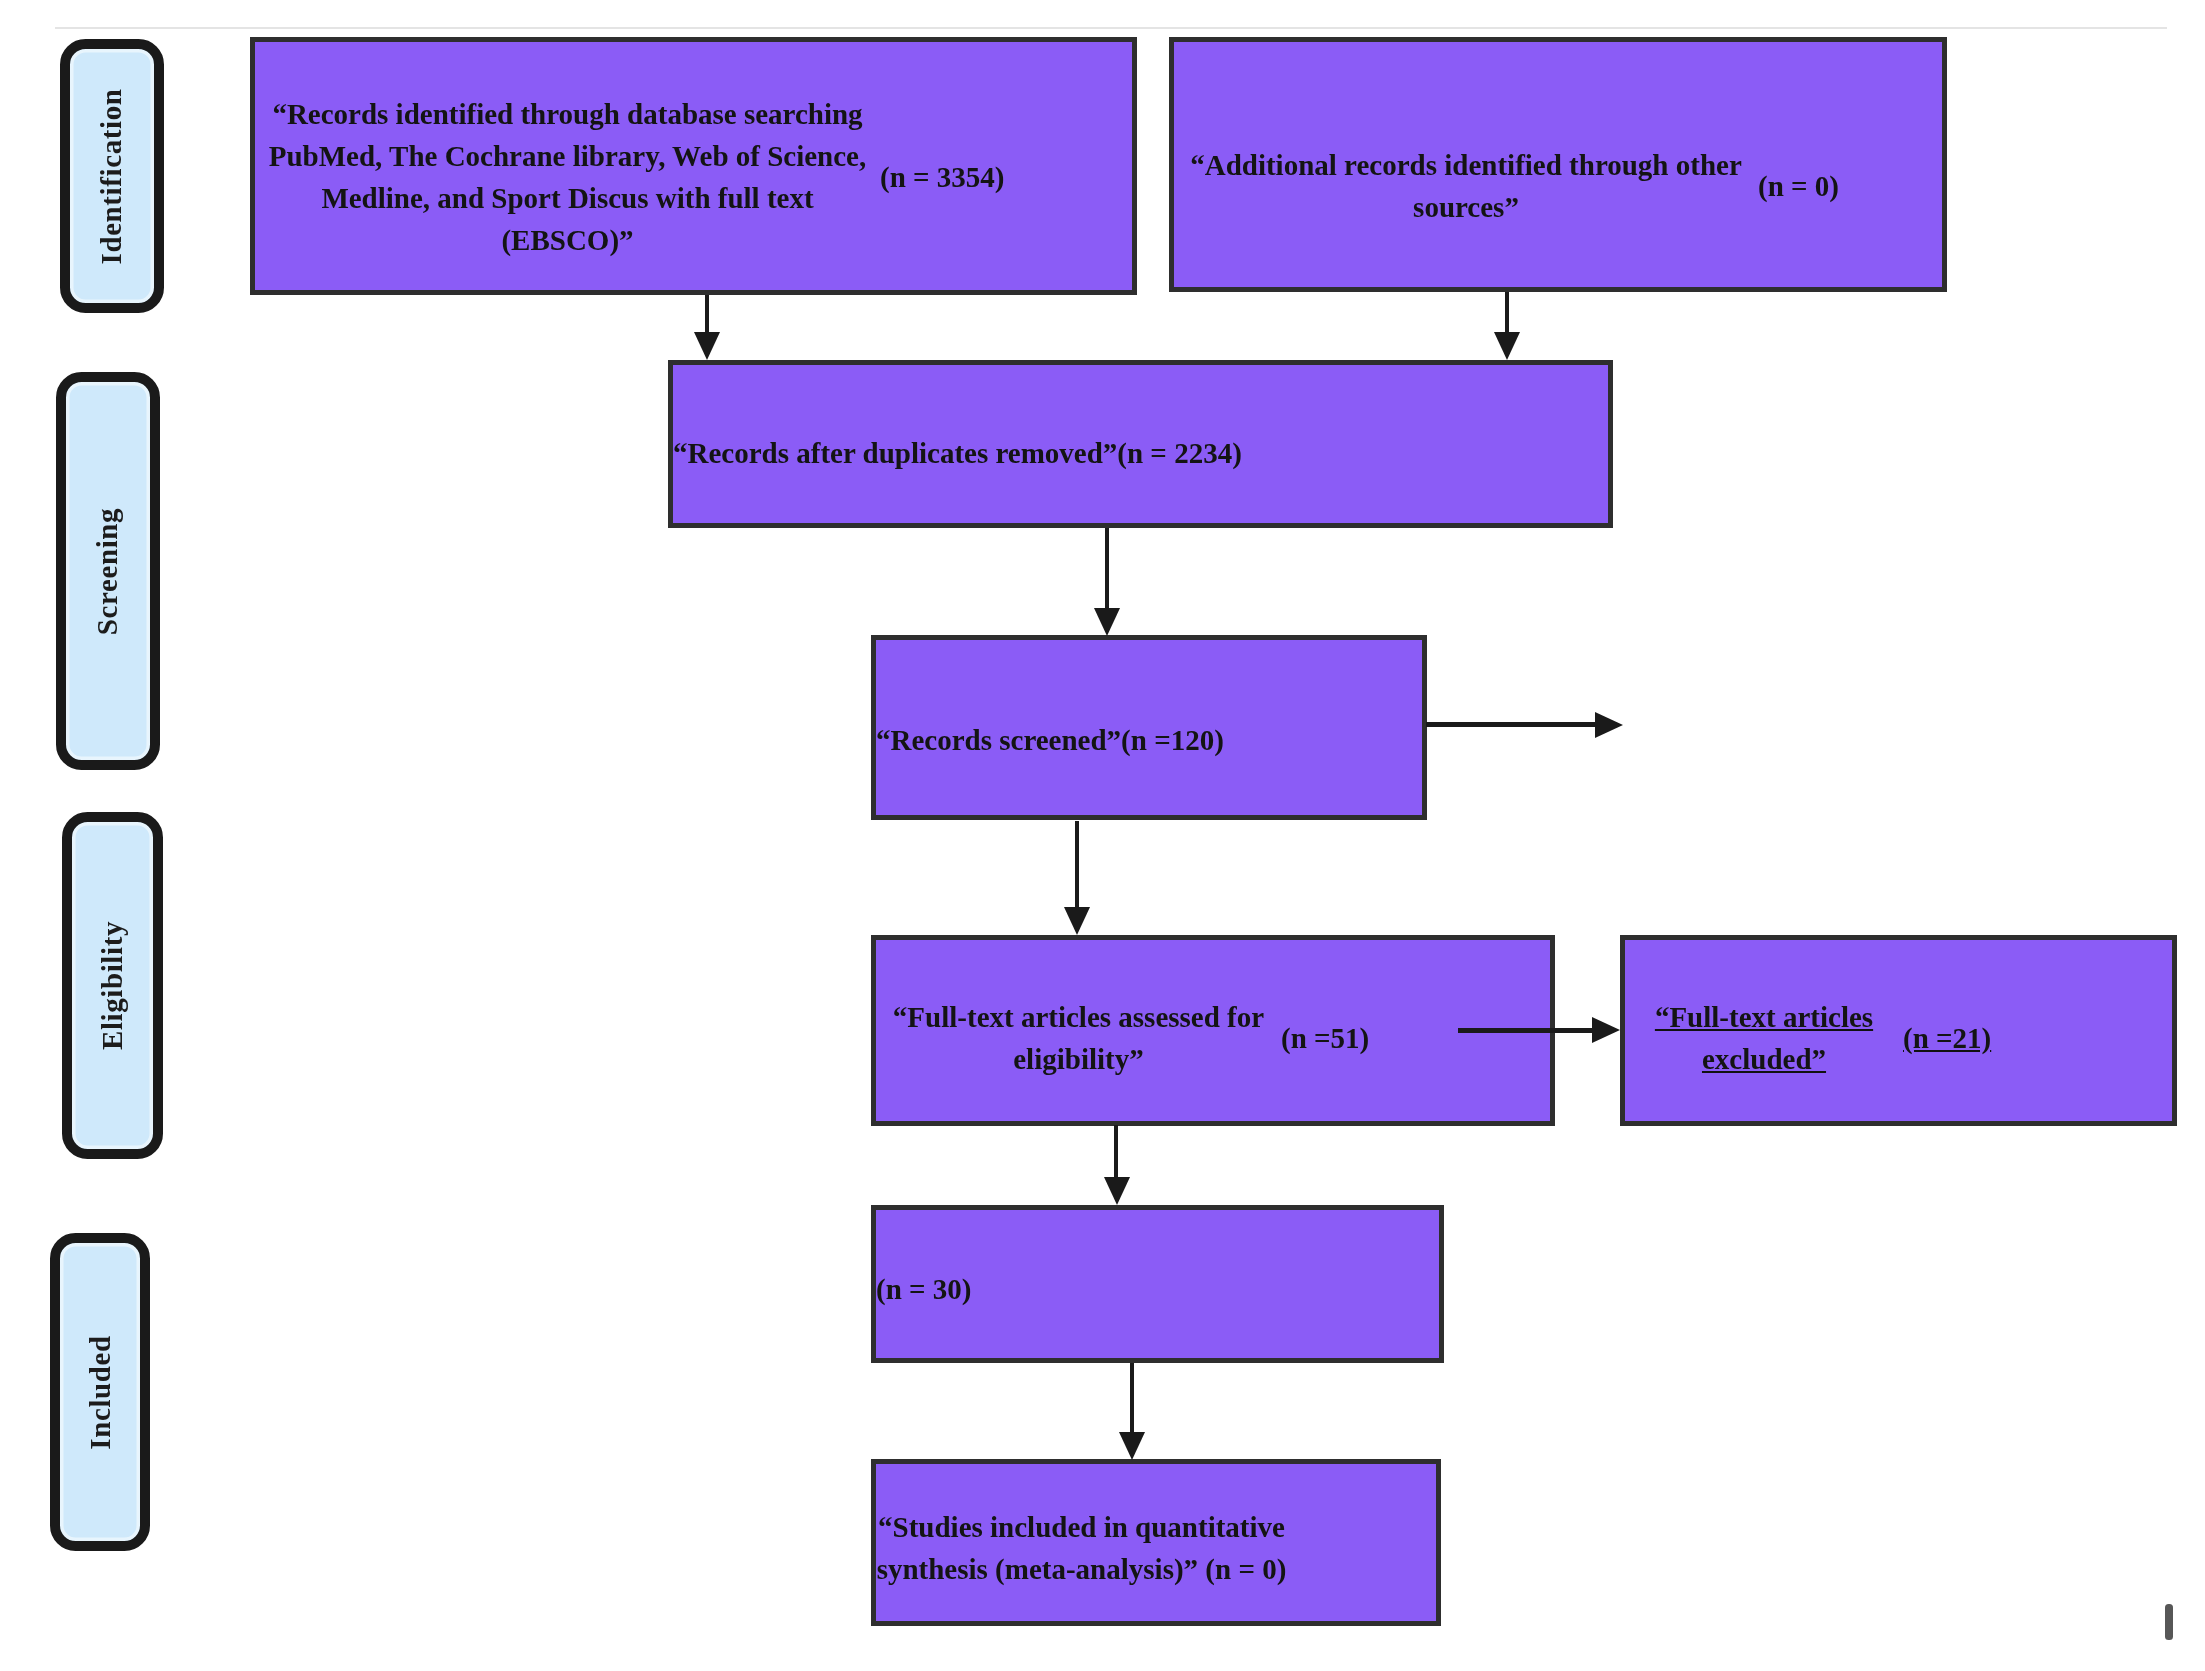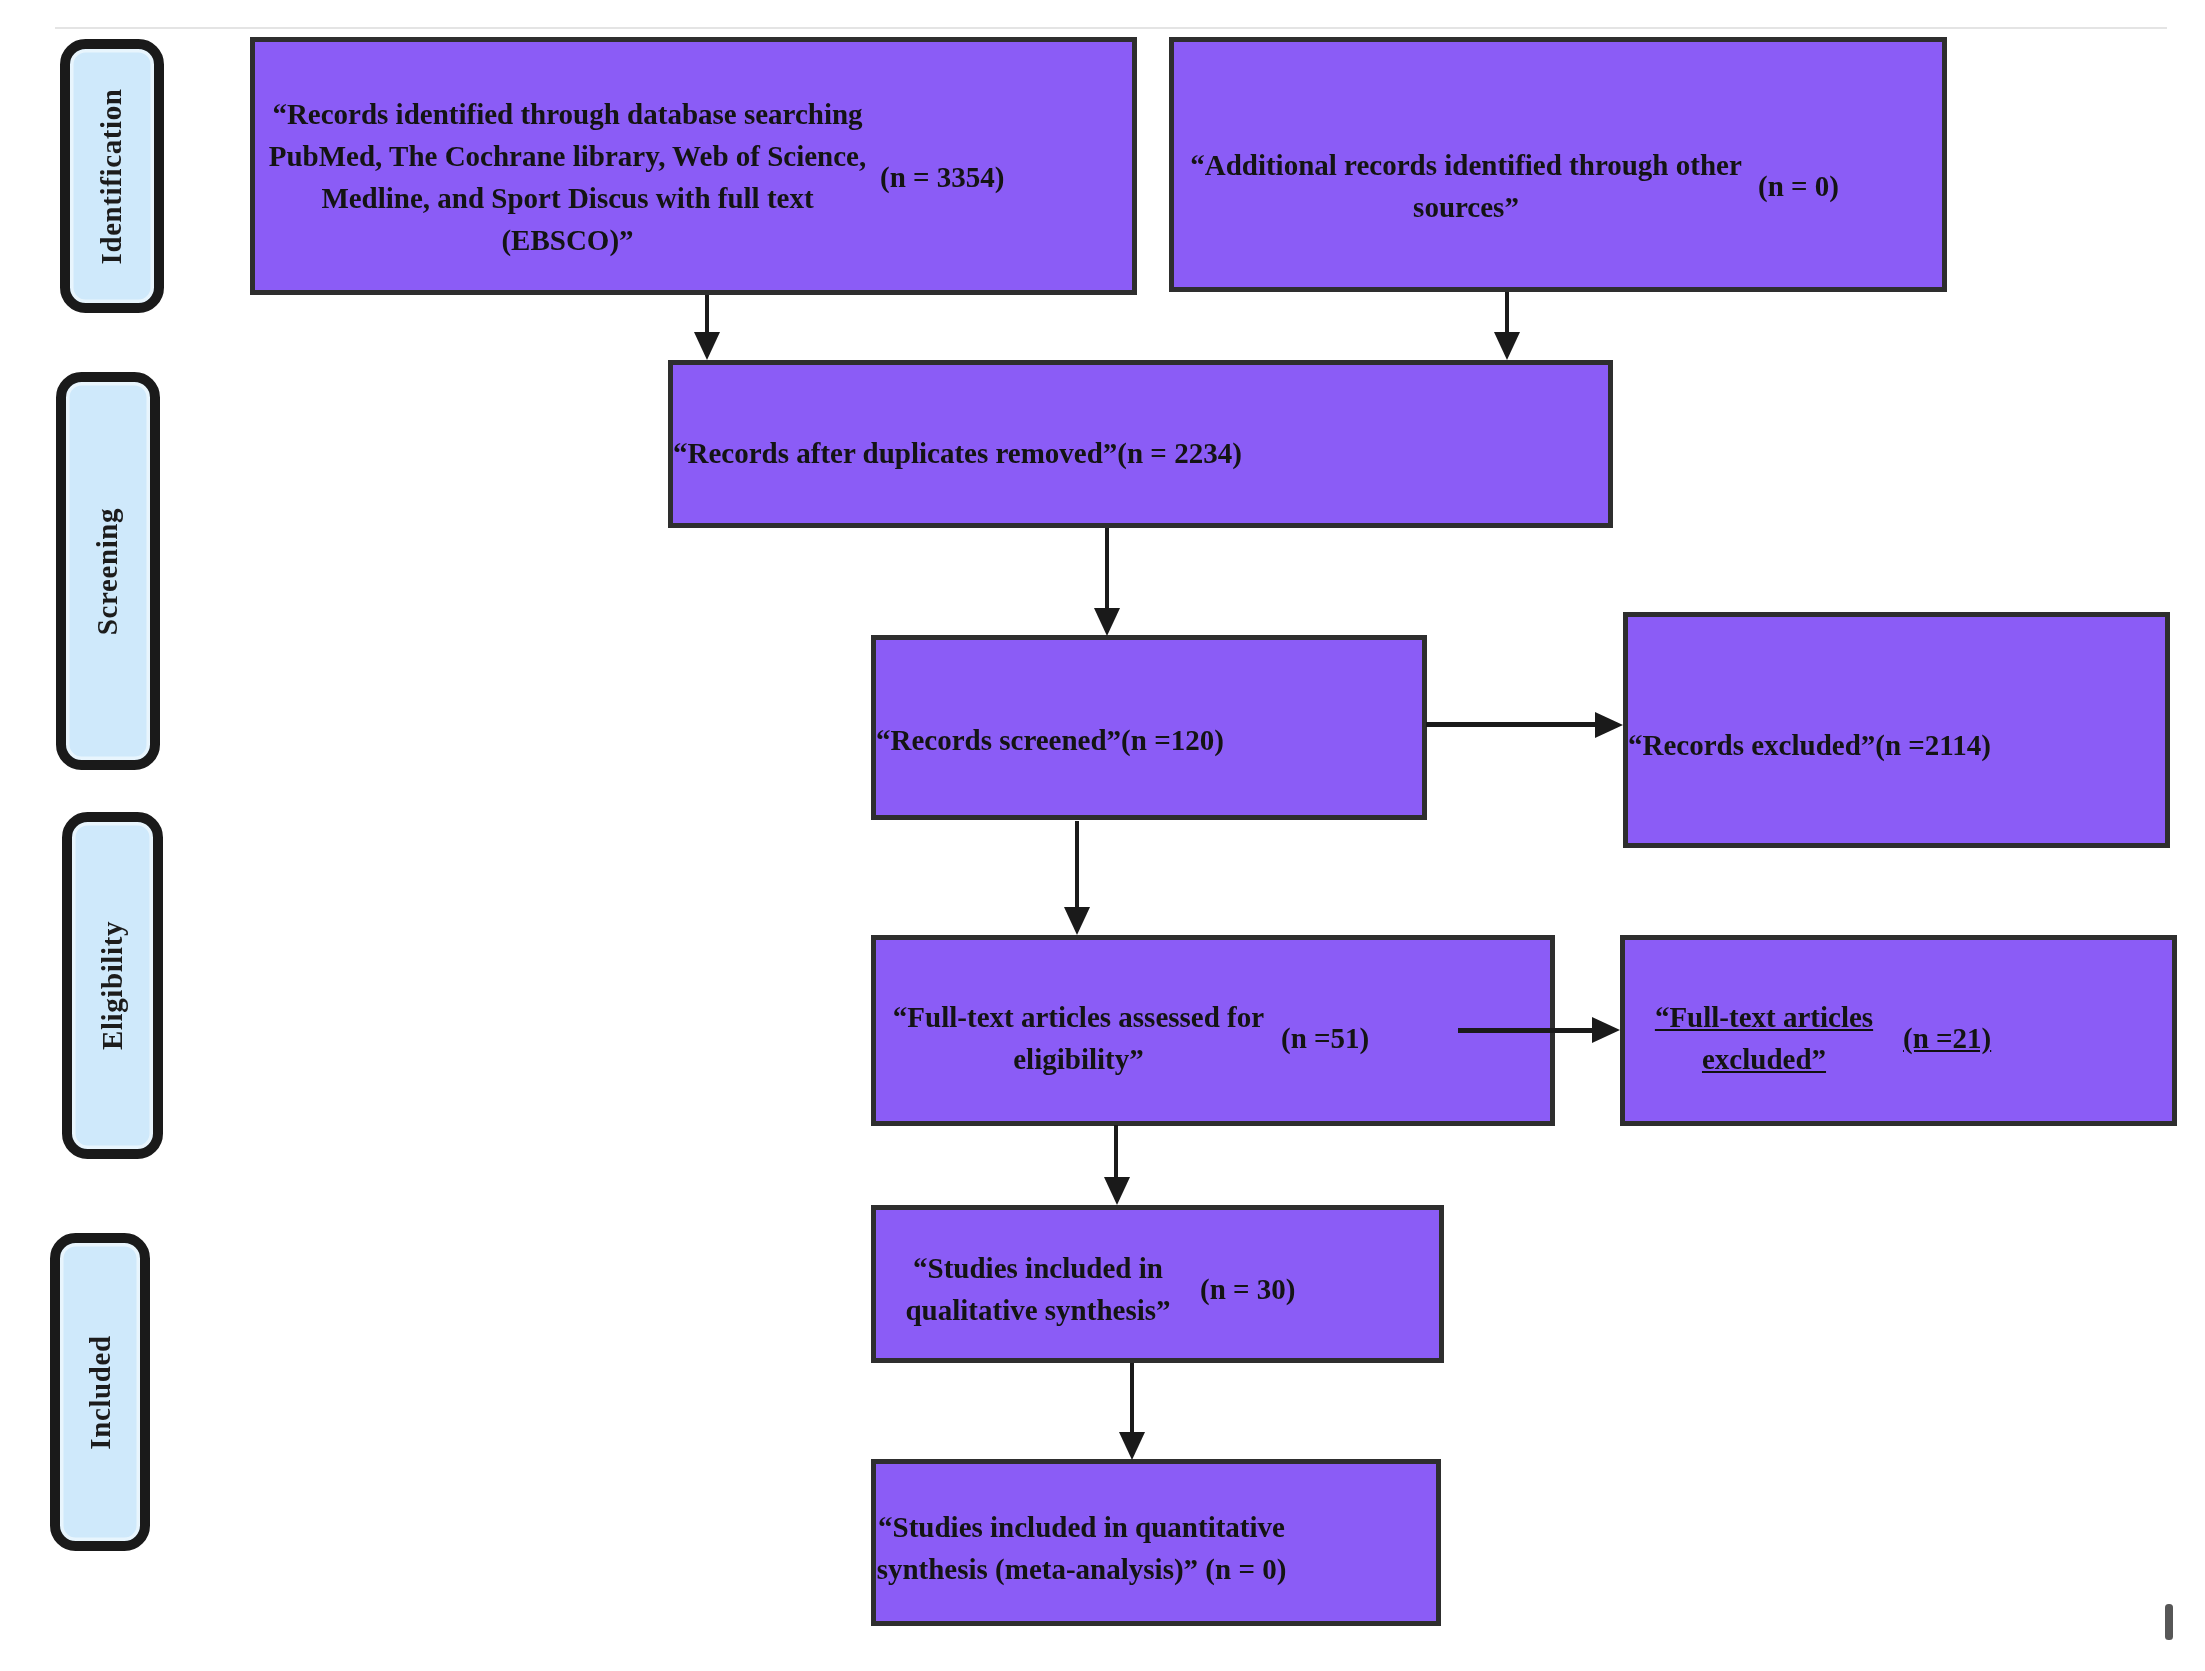--- a/index.html
+++ b/index.html
@@ -102,37 +102,32 @@
   <div class="fbox" style="left:668px; top:360px; width:945px; height:168px; padding-top:17.4px;">
     <div class="btext" style="max-width:926px;">“Records after duplicates removed”</div>
     <div class="bcount">(n = 2234)</div>
   </div>
 
   <div class="fbox" style="left:871px; top:635px; width:556px; height:185px; padding-top:25.5px;">
     <div class="btext" style="max-width:521px;">“Records screened”</div>
     <div class="bcount">(n =120)</div>
   </div>
 
-  <div class="fbox" style="left:1623px; top:612px; width:547px; height:236px; padding-top:30px;">
-    <div class="btext" style="max-width:521px;">“Records excluded”</div>
-    <div class="bcount">(n =2114)</div>
-  </div>
 
   <div class="fbox" style="left:871px; top:935px; width:684px; height:191px; padding-top:15px;">
     <div class="btext" style="max-width:405px;">“Full-text articles assessed for eligibility”</div>
     <div class="bcount">(n =51)</div>
   </div>
 
   <div class="fbox" style="left:1620px; top:935px; width:557px; height:191px; padding-top:15px;text-decoration:underline;">
     <div class="btext" style="max-width:278px;">“Full-text articles excluded”</div>
     <div class="bcount">(n =21)</div>
   </div>
 
   <div class="fbox" style="left:871px; top:1205px; width:573px; height:158px; padding-top:9.3px;">
-    <div class="btext" style="max-width:324px;">“Studies included in qualitative synthesis”</div>
     <div class="bcount">(n = 30)</div>
   </div>
 
   <div class="fbox" style="left:871px; top:1459px; width:570px; height:167px; padding-top:10.4px;">
     <div class="btext" style="max-width:411px;">“Studies included in quantitative synthesis (meta-analysis)” (n = 0)</div>
   </div>
 
   <div class="vline" style="left:705px; top:295px; height:37px;"></div>
   <div class="head-down" style="left:694px; top:332px;"></div>
 

